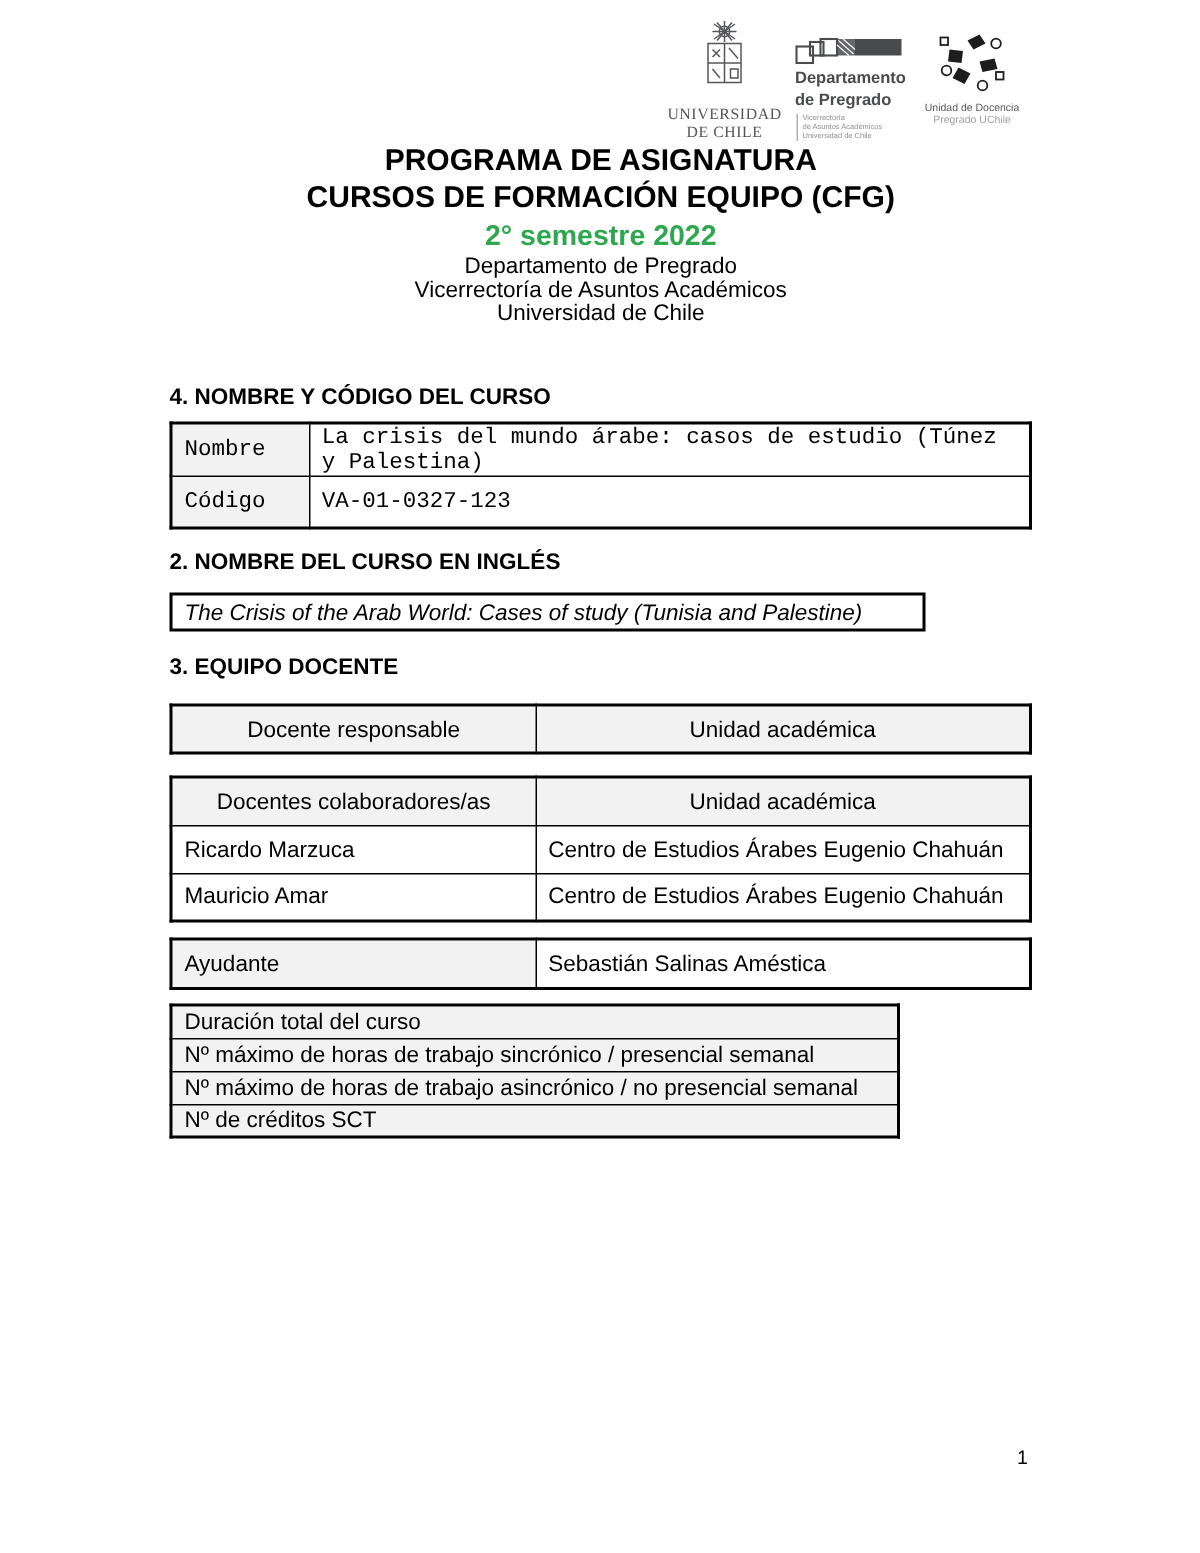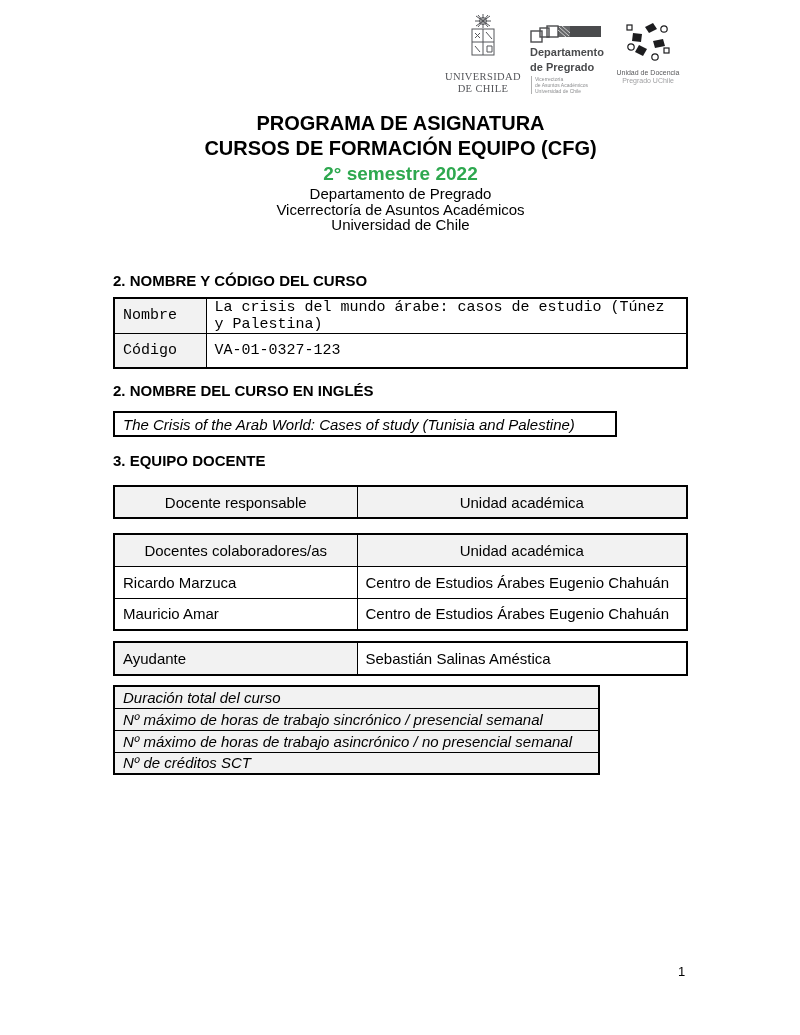--- a/index.html
+++ b/index.html
@@ -22,21 +22,21 @@
   .logo-uchile .logo-text { font-family: "Liberation Serif", serif; color: #55565a; font-size: 10.5px; line-height: 12px; text-align: right; letter-spacing: 0.4px; }
   .logo-pregrado { width: 84px; padding-top: 12px; align-items: flex-start; padding-left: 6px; }
   .logo-pregrado .dp-title { font-size: 11px; font-weight: bold; color: #4a4b4d; line-height: 12px; margin-top: 3px; }
   .logo-pregrado .dp-sub { border-left: 1px solid #b0b0b0; padding-left: 3px; margin-top: 3px; margin-left: 1px; }
   .logo-pregrado .dp-sub div { font-size: 5px; line-height: 6px; color: #8d8e90; }
   .logo-docencia { width: 80px; padding-top: 8px; }
   .logo-docencia .ud-line1 { font-size: 7px; line-height: 8px; color: #58595b; margin-top: 4px; }
   .logo-docencia .ud-line2 { font-size: 7px; line-height: 8px; color: #a0a1a3; }
 
   
-  .title-block { text-align: center; margin-top: 16px; }
+  .title-block { text-align: center; }
   .title-line { font-size: 20px; font-weight: bold; line-height: 25px; }
   .semester { font-size: 19px; font-weight: bold; line-height: 25px; color: #2EA84F; }
   .subtitle { font-size: 15px; line-height: 15.5px; }
 
   
   .sec-heading { font-size: 15px; font-weight: bold; line-height: 16px; }
   .mt-s1 { margin-top: 40px; }
   .mt-s2 { margin-top: 14px; }
   .mt-s3 { margin-top: 16px; }
   .mt-s4 { margin-top: 28px; }
@@ -56,21 +56,21 @@
             font-size: 15px; font-style: italic; }
 
   .t-team { width: 575px; }
   .t-team td, .t-team th { height: 32px; }
   .t-team .col1 { width: 243px; }
   .t-resp { margin-top: 16px; }
   .t-colab { margin-top: 14px; }
   .t-ayud { margin-top: 10px; }
   .t-ayud td { height: 33px; }
 
-  .t-carga { width: 460px; margin-top: 9px; font-style: italic; }
+  .t-carga { width: 460px; margin-top: 9px; }
   .t-carga td { height: 22px; font-size: 14px; white-space: nowrap; padding: 0 6px; }
   .t-carga .col1 { width: 485px; }
 
   .page-number { position: absolute; left: 678px; top: 964px; font-size: 13px; }
 
   svg { display: block; }
 </style>
 </head>
 <body>
 
@@ -159,21 +159,21 @@
 
     <div class="title-block">
       <div class="title-line">PROGRAMA DE ASIGNATURA</div>
       <div class="title-line">CURSOS DE FORMACIÓN EQUIPO (CFG)</div>
       <div class="semester">2° semestre 2022</div>
       <div class="subtitle">Departamento de Pregrado</div>
       <div class="subtitle">Vicerrectoría de Asuntos Académicos</div>
       <div class="subtitle">Universidad de Chile</div>
     </div>
 
-    <div class="sec-heading mt-s1">2. NOMBRE Y CÓDIGO DEL CURSO</div>
+    <div class="sec-heading mt-s1">4. NOMBRE Y CÓDIGO DEL CURSO</div>
     <table class="doc t-nombre">
       <tbody>
           <tr>
         <td class="cell-label col1">Nombre</td>
         <td>La crisis del mundo árabe: casos de estudio (Túnez y Palestina)</td>
       </tr>
       <tr>
         <td class="cell-label col1">Código</td>
         <td>VA-01-0327-123</td>
       </tr>

